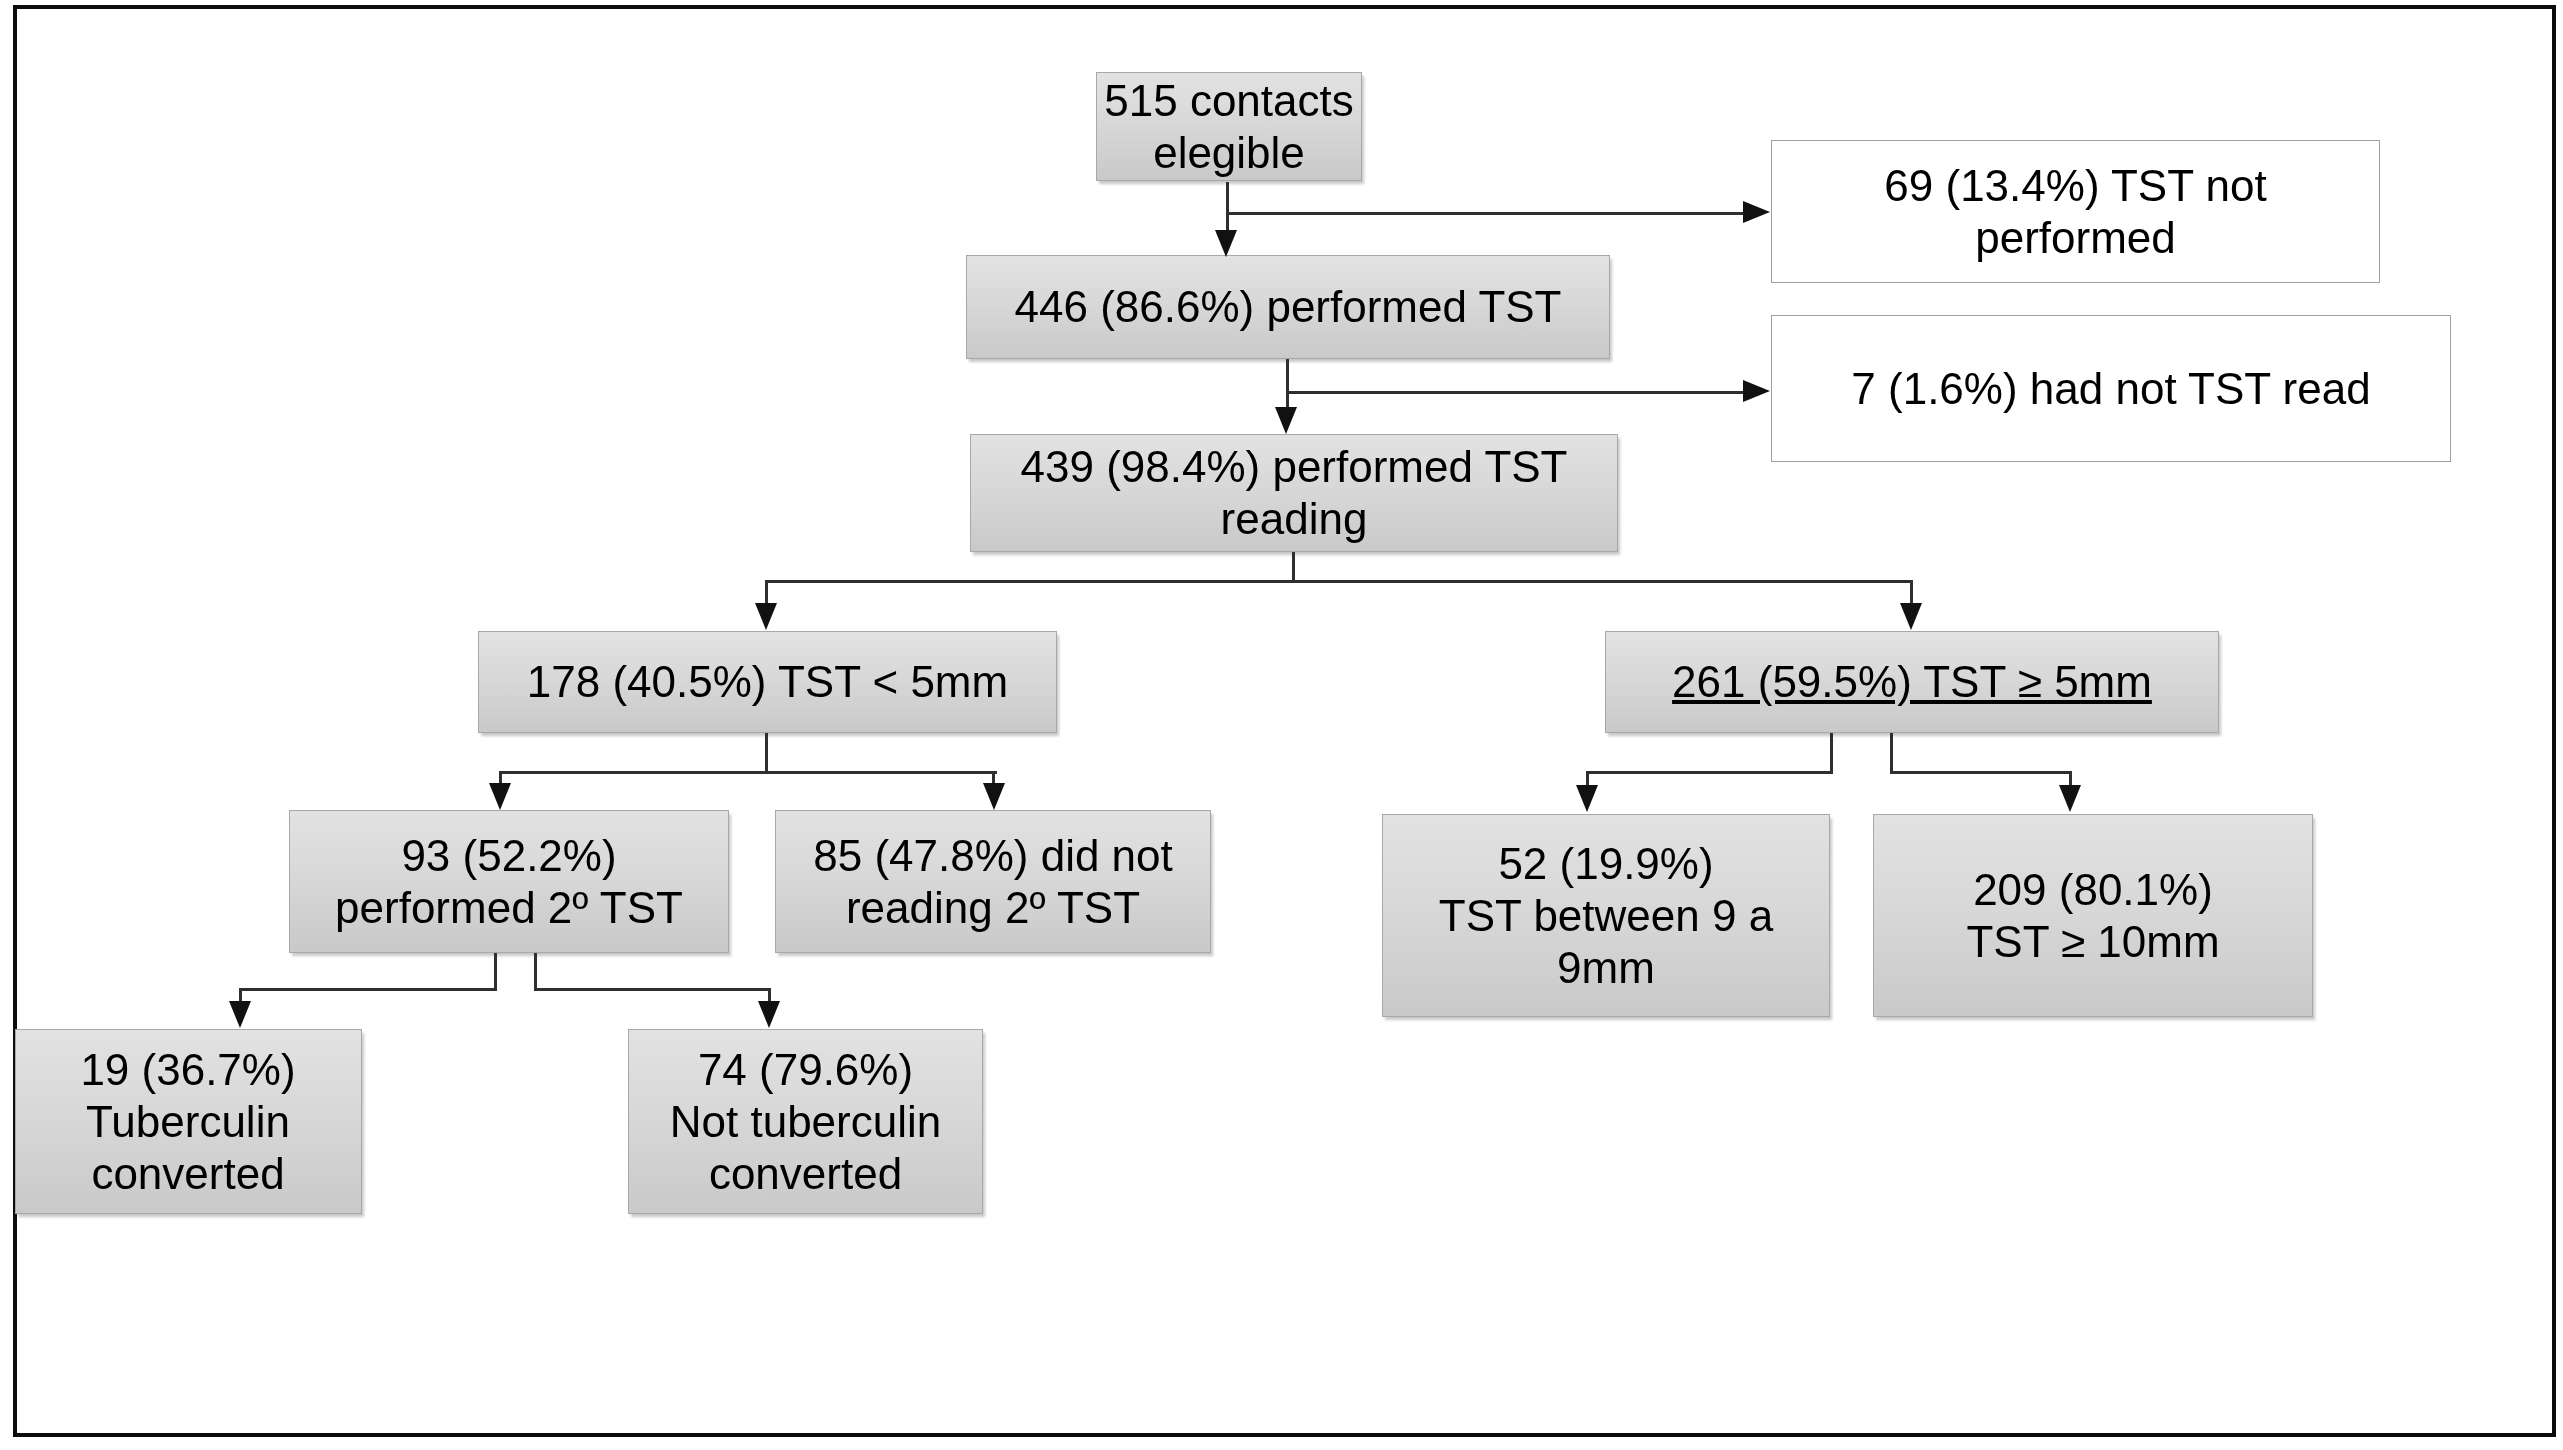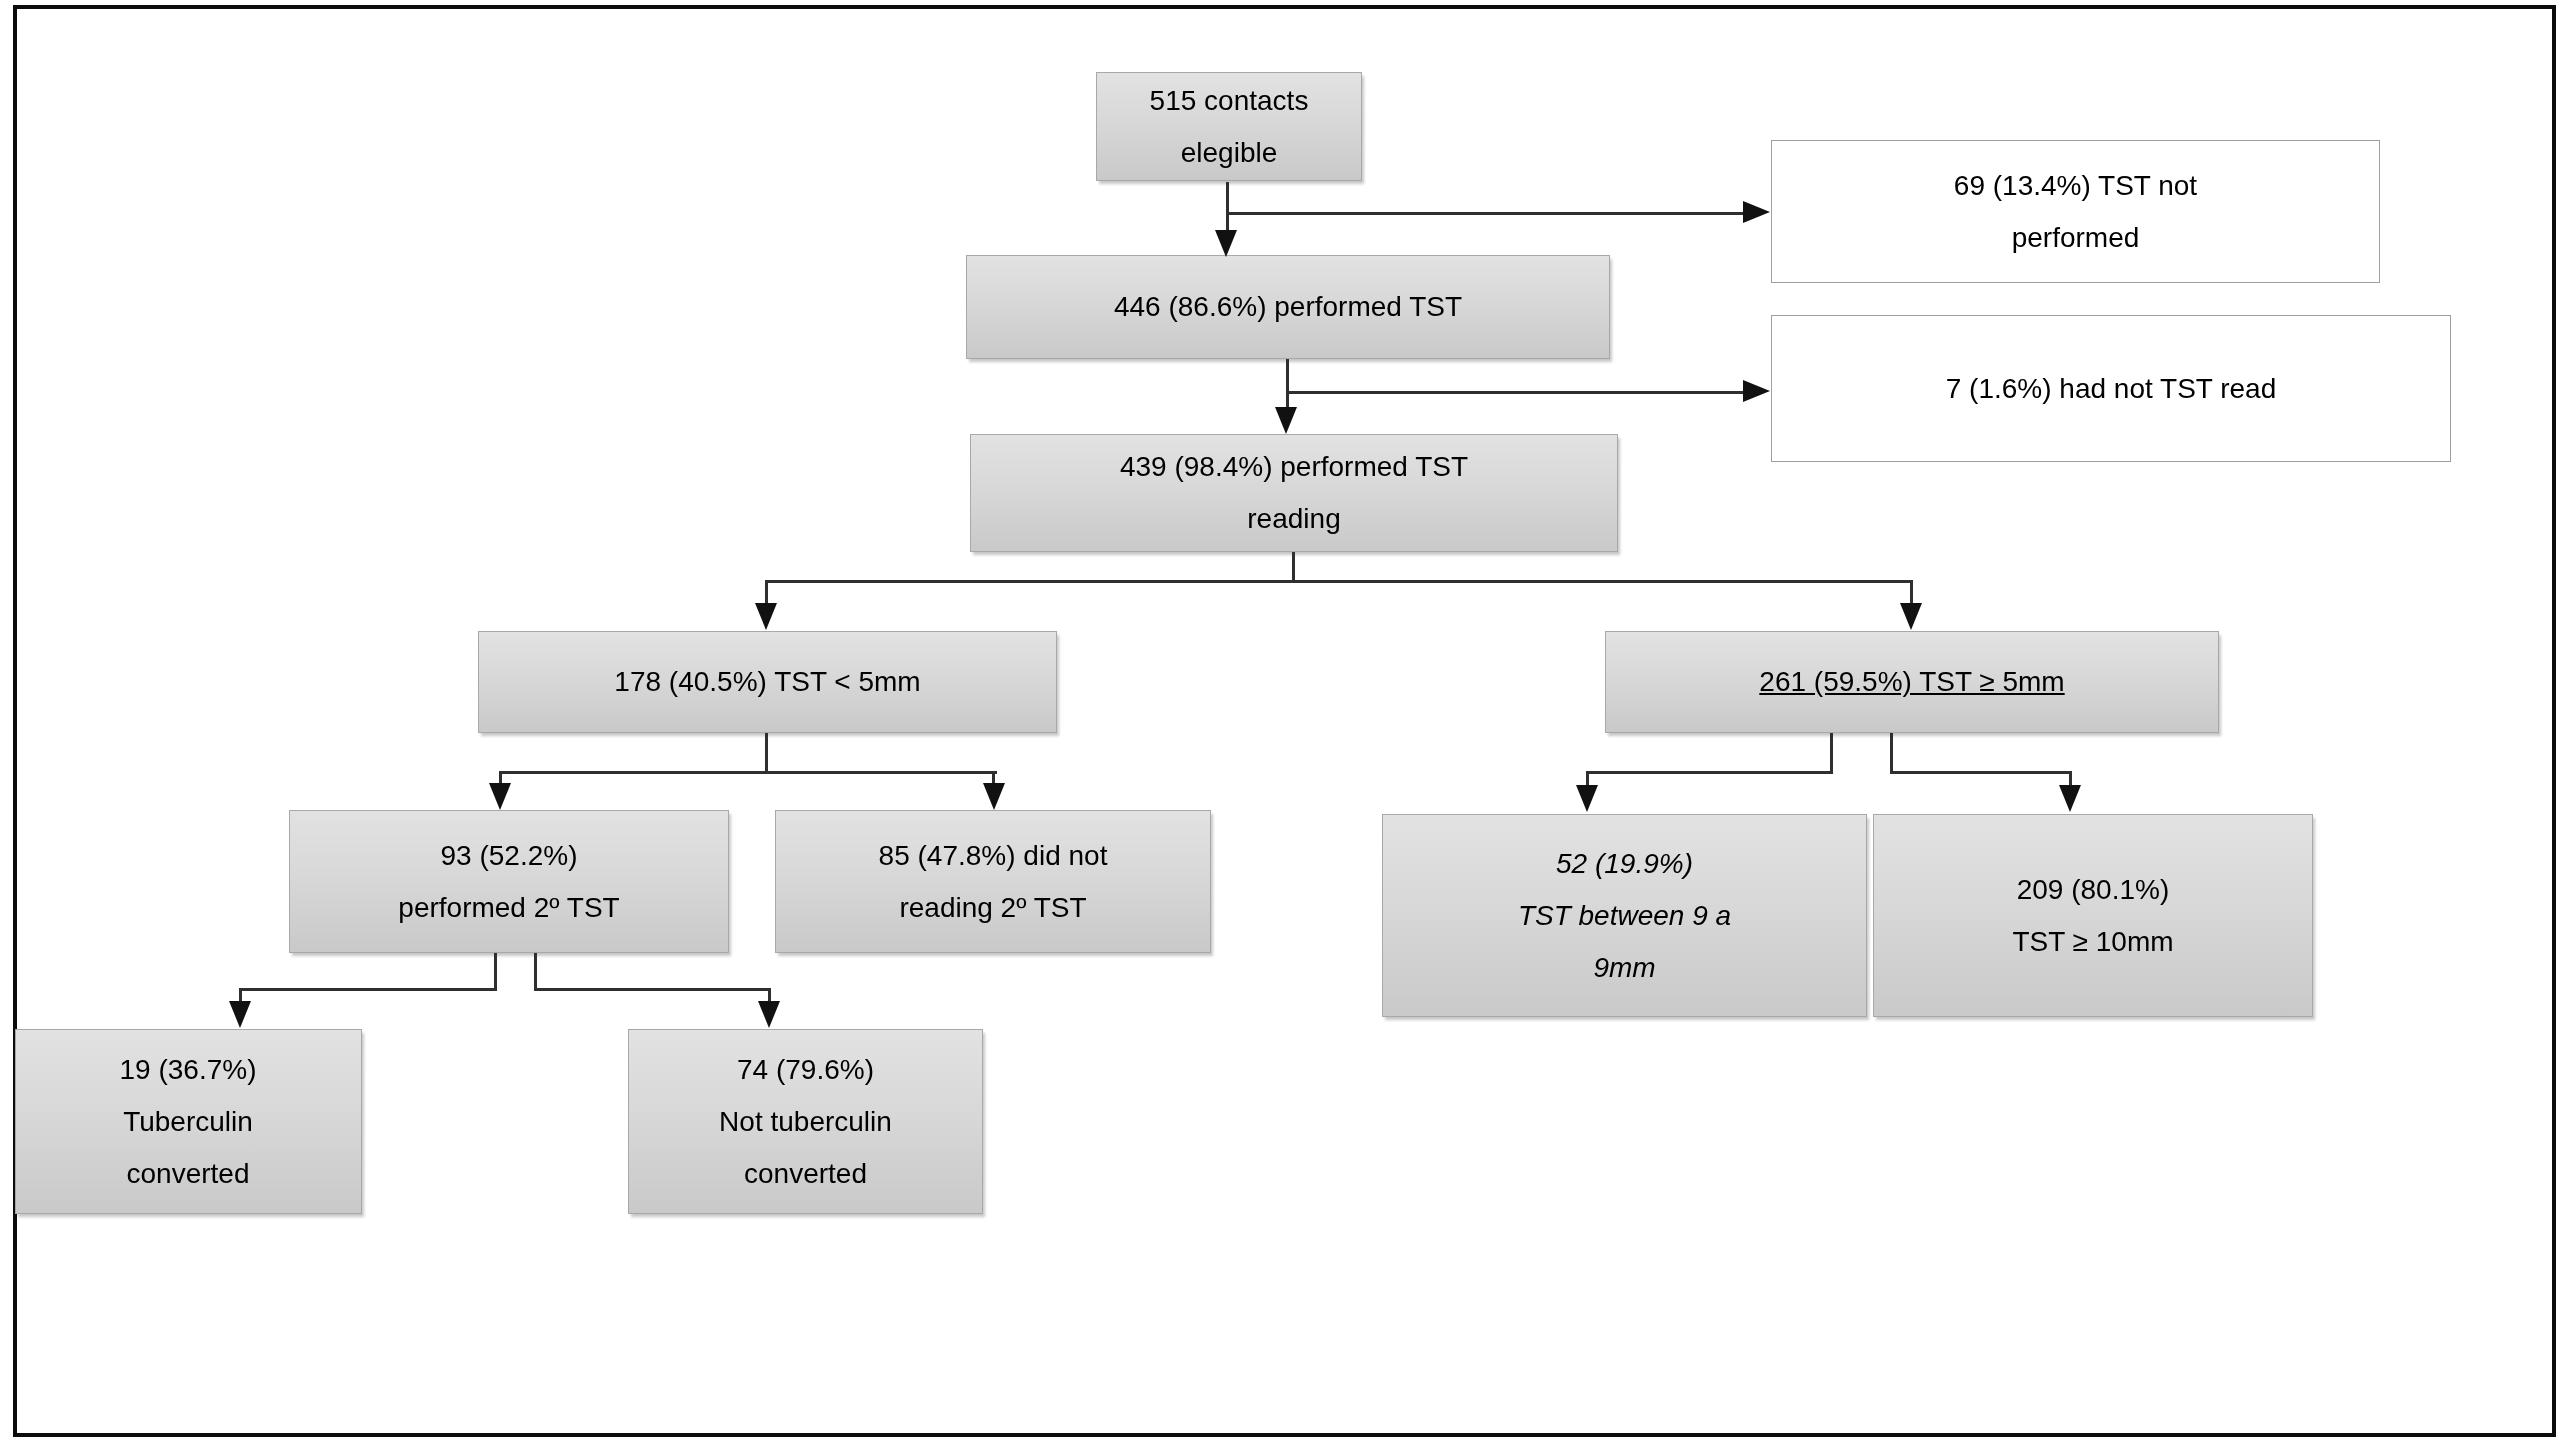--- a/index.html
+++ b/index.html
@@ -2,38 +2,38 @@
 <html style="font-size:14.5px"><head>
 <meta charset="utf-8">
 <style>
   html,body{margin:0;padding:0;background:#ffffff;}
   body{width:2563px;height:1450px;overflow:hidden;position:relative;
        font-family:"Liberation Sans","DejaVu Sans",sans-serif;}
   #canvas{position:absolute;left:0;top:0;width:2563px;height:1450px;background:#ffffff;}
   #frame{position:absolute;left:12.7px;top:5.4px;width:2535px;height:1424px;
          border:4.5px solid #0c0c0c;background:transparent;}
   .node{position:absolute;display:flex;flex-direction:column;justify-content:center;
-        align-items:center;text-align:center;color:#000;font-size:28px;line-height:52px;
+        align-items:center;text-align:center;color:#000;font-size:44px;line-height:52px;
         box-sizing:border-box;}
   .gray{background:linear-gradient(180deg,#e2e2e2 0%,#d8d8d8 45%,#c9c9c9 100%);
         border:1.8px solid #a8a8a8;box-shadow:2.7px 3.6px 2.7px rgba(0,0,0,0.22);}
   .white{background:#ffffff;border:1.8px solid #9f9f9f;}
   .line{display:block;white-space:nowrap;}
 
   
   #n-eligible{left:1096px;top:72px;width:266px;height:109px;}
   #n-box69{left:1771px;top:140px;width:609px;height:143px;}
   #n-box446{left:966px;top:255px;width:644px;height:104px;}
   #n-box7{left:1771px;top:315px;width:680px;height:147px;}
   #n-box439{left:970px;top:434px;width:648px;height:118px;}
   #n-box178{left:478px;top:631px;width:579px;height:102px;}
   #n-box261{left:1605px;top:631px;width:614px;height:102px;text-decoration:underline;}
   #n-box93{left:289px;top:810px;width:440px;height:143px;}
   #n-box85{left:775px;top:810px;width:436px;height:143px;}
-  #n-box52{left:1382px;top:814px;width:485px;height:203px;font-style:italic;}
+  #n-box52{left:1382px;top:814px;width:448px;height:203px;}
   #n-box209{left:1873px;top:814px;width:440px;height:203px;}
   #n-box19{left:14.5px;top:1029px;width:347px;height:185px;}
   #n-box74{left:628px;top:1029px;width:355px;height:185px;}
 
   
   .vl{position:absolute;width:2.7px;background:#2f2f2f;}
   .hl{position:absolute;height:2.7px;background:#2f2f2f;}
   .ad{position:absolute;width:0;height:0;border-left:11.8px solid transparent;
       border-right:11.8px solid transparent;border-top:27px solid #111;}
   .ar{position:absolute;width:0;height:0;border-top:11.8px solid transparent;

